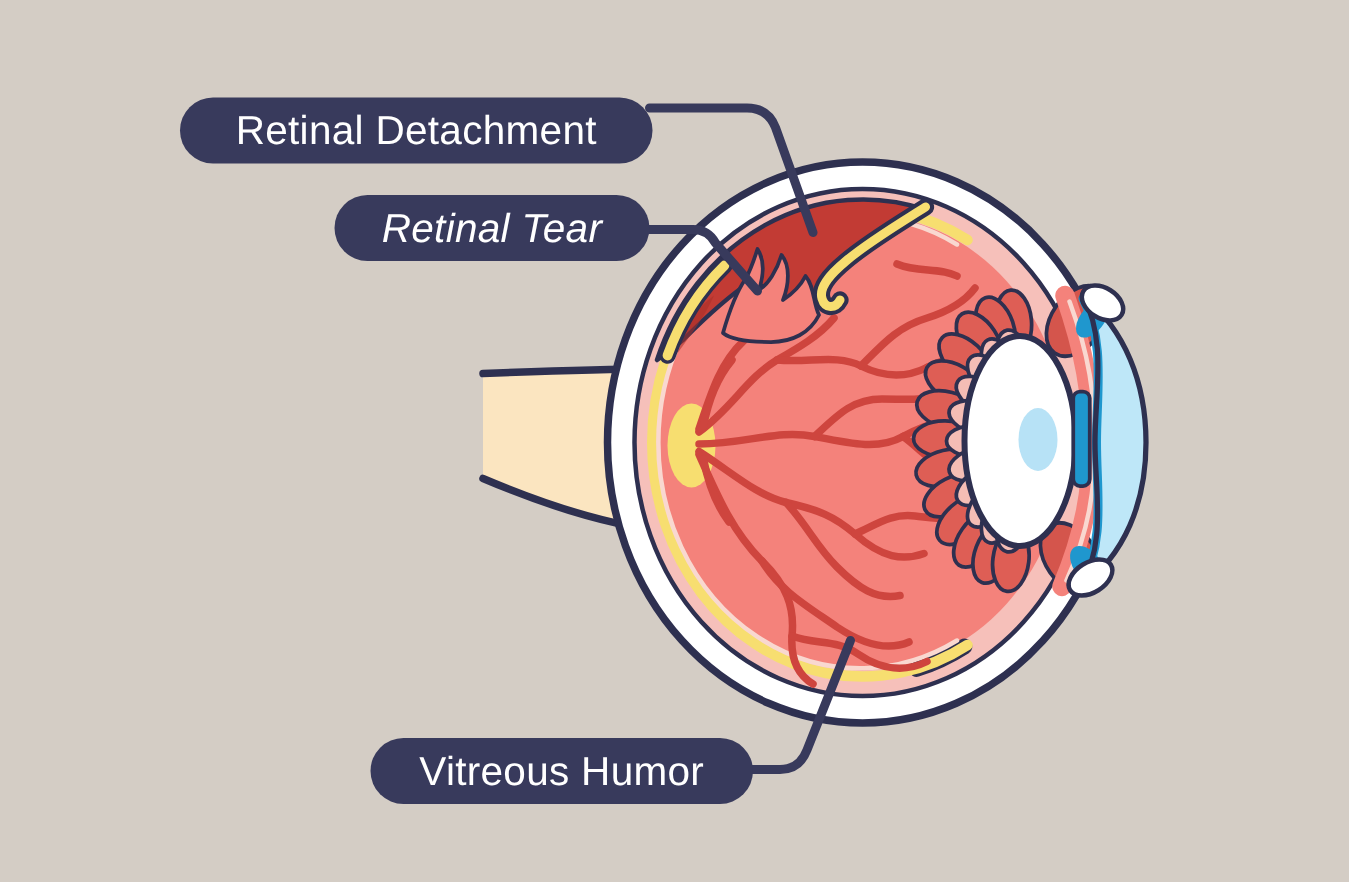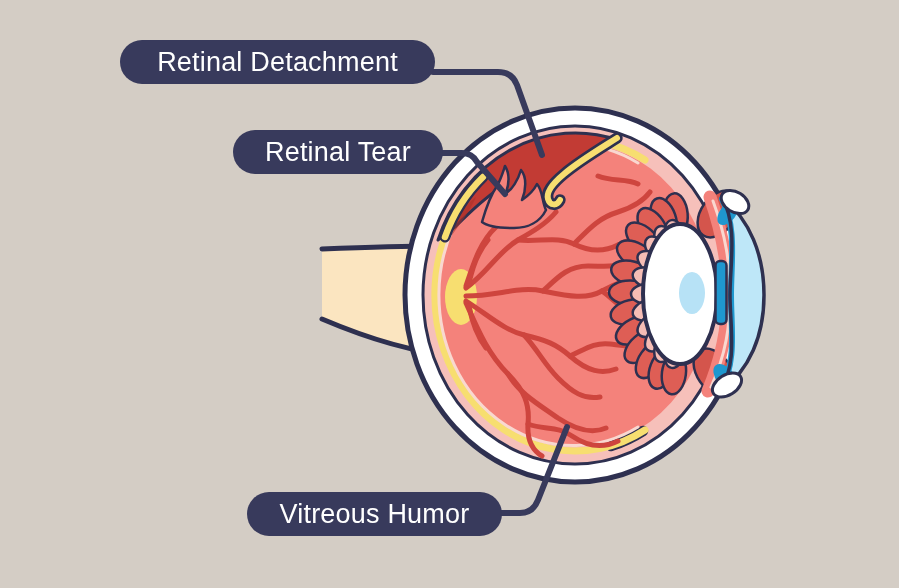--- a/index.html
+++ b/index.html
@@ -149,22 +149,22 @@
       <ellipse cx="727" cy="385" rx="16" ry="10" transform="rotate(-32 727 385)" fill="var(--sclera)" stroke="var(--outline)" stroke-width="3"></ellipse>
     </g>
 
     <g>
       <path class="leader" d="M 433 72 L 498 72 Q 512 72 517 85 L 542 155"></path>
       <path class="leader" d="M 433 153 L 462 153 Q 472 153 477 162 L 505 194"></path>
       <path class="leader" d="M 500 513 L 520 513 Q 533 513 538 500 L 567 427"></path>
     </g>
   </svg>
 
-  <div class="pill" style="left:120px;top:40px;width:315px;">
+  <div class="pill" style="left:120px;top:65px;width:315px;">
     <span>Retinal Detachment</span>
   </div>
-  <div class="pill" style="left:233px;top:130px;width:210px;">
+  <div class="pill" style="left:223px;top:130px;width:210px;font-style:italic;">
     <span>Retinal Tear</span>
   </div>
   <div class="pill" style="left:247px;top:492px;width:255px;justify-content:center;">
     <span>Vitreous Humor</span>
   </div>
 </div>
 
 </body></html>

